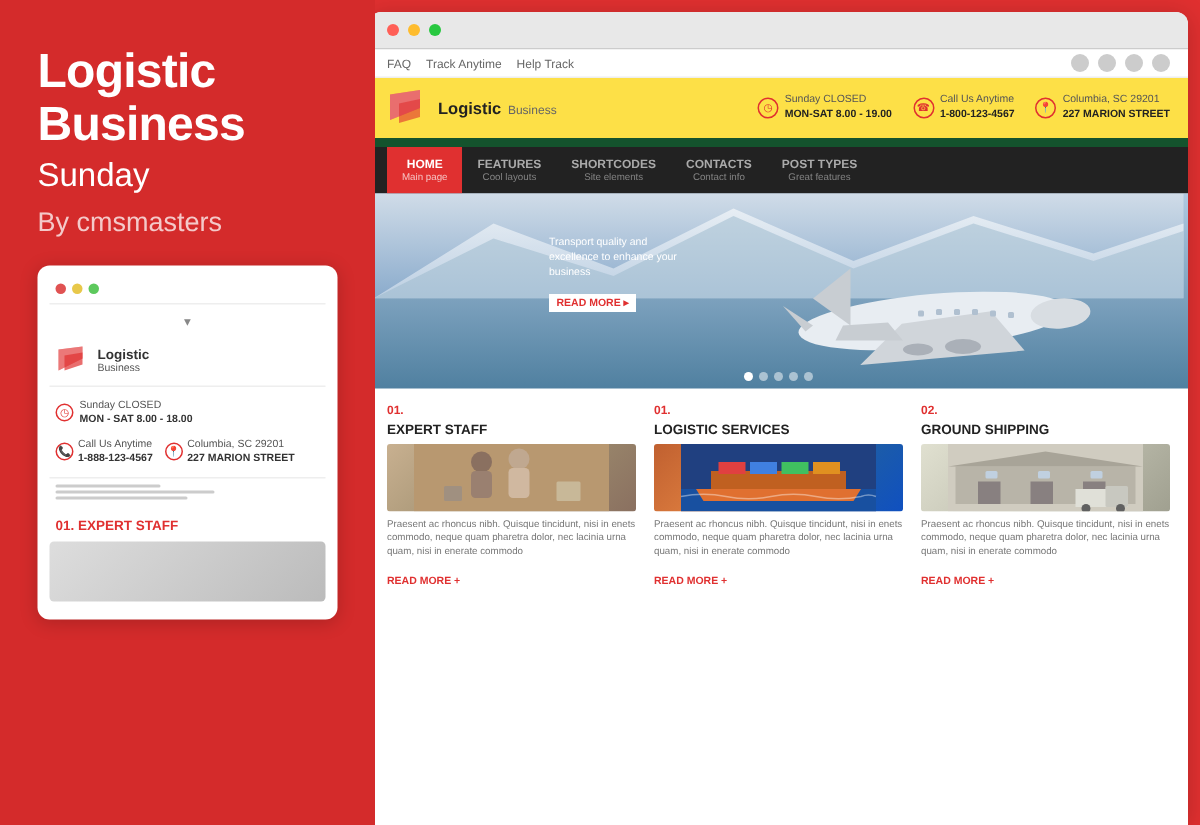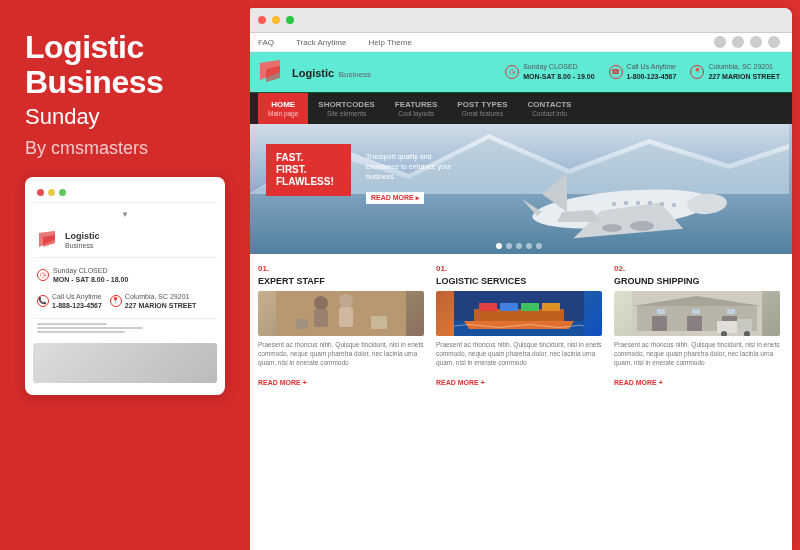--- a/index.html
+++ b/index.html
@@ -214,37 +214,37 @@
     .site-topbar {
       background: #fff;
       padding: 3px 12px;
       display: flex;
       justify-content: space-between;
       align-items: center;
       border-bottom: 1px solid #eee;
       font-size: 8px;
       color: #666;
     }
-    .site-topbar-left { display: flex; gap: 22px; align-items: flex-end; }
+    .site-topbar-left { display: flex; gap: 10px; align-items: flex-end; }
     .site-topbar-right { display: flex; gap: 6px; }
     .site-topbar-right span {
       width: 12px;
       height: 12px;
       border-radius: 50%;
       background: #ccc;
       display: inline-block;
     }
 
     .site-header {
-      background: #5eead4;
+      background: #fde047;
       padding: 6px 12px;
       display: flex;
       align-items: center;
       justify-content: space-between;
-      border-bottom: 1px solid #14532d;
+      border-bottom: 6px solid #14532d;
     }
     .site-logo {
       display: flex;
       align-items: center;
       gap: 6px;
     }
     .site-logo-icon {
       width: 28px;
       height: 28px;
     }
@@ -501,38 +501,42 @@
           <span>Columbia, SC 29201</span><br>
           <strong>227 MARION STREET</strong>
         </div>
       </div>
     </div>
     <div class="mobile-nav-lines">
       <div class="nav-line"></div>
       <div class="nav-line"></div>
       <div class="nav-line"></div>
     </div>
+    <div class="mobile-section-title">
+      <span style="color:#e03030">01.</span>
+      <span>EXPERT STAFF</span>
+    </div>
     <div class="mobile-img-placeholder"></div>
   </div>
 </div>
 
 <div class="right-panel">
   <div class="browser-chrome">
     <div class="browser-dot r"></div>
     <div class="browser-dot y"></div>
     <div class="browser-dot g"></div>
   </div>
 
   <div class="browser-content">
 
     <div class="site-topbar">
       <div class="site-topbar-left">
         <span>FAQ</span>
         <span>Track Anytime</span>
-        <span>Help Theme</span>
+        <span>Help Track</span>
       </div>
       <div class="site-topbar-right">
         <span></span>
         <span></span>
         <span></span>
         <span></span>
       </div>
     </div>
 
     <div class="site-header">
@@ -571,34 +575,34 @@
         </div>
       </div>
     </div>
 
     <div class="site-nav">
       <div class="nav-item active">
         <span class="nav-label">HOME</span>
         <span class="nav-sub">Main page</span>
       </div>
       <div class="nav-item">
+        <span class="nav-label">FEATURES</span>
+        <span class="nav-sub">Cool layouts</span>
+      </div>
+      <div class="nav-item">
         <span class="nav-label">SHORTCODES</span>
         <span class="nav-sub">Site elements</span>
       </div>
       <div class="nav-item">
-        <span class="nav-label">FEATURES</span>
-        <span class="nav-sub">Cool layouts</span>
+        <span class="nav-label">CONTACTS</span>
+        <span class="nav-sub">Contact info</span>
       </div>
       <div class="nav-item">
         <span class="nav-label">POST TYPES</span>
         <span class="nav-sub">Great features</span>
-      </div>
-      <div class="nav-item">
-        <span class="nav-label">CONTACTS</span>
-        <span class="nav-sub">Contact info</span>
       </div>
     </div>
 
     <div class="site-hero">
 
       <svg class="hero-mountains" viewBox="0 0 540 70" xmlns="http://www.w3.org/2000/svg">
         <defs>
           <linearGradient id="skyGrad" x1="0" y1="0" x2="0" y2="1">
             <stop offset="0%" stop-color="#d0dce8"></stop>
             <stop offset="100%" stop-color="#8aabcc"></stop>
@@ -631,25 +635,20 @@
         <ellipse cx="100" cy="84" rx="10" ry="4" fill="#aab0b8"></ellipse>
 
         <rect x="100" y="58" width="4" height="4" rx="1" fill="#b0c0d0"></rect>
         <rect x="112" y="57" width="4" height="4" rx="1" fill="#b0c0d0"></rect>
         <rect x="124" y="57" width="4" height="4" rx="1" fill="#b0c0d0"></rect>
         <rect x="136" y="57" width="4" height="4" rx="1" fill="#b0c0d0"></rect>
         <rect x="148" y="58" width="4" height="4" rx="1" fill="#b0c0d0"></rect>
         <rect x="160" y="59" width="4" height="4" rx="1" fill="#b0c0d0"></rect>
       </svg>
 
-      <div class="hero-content-box">
-        <div class="hero-headline">FAST.</div>
-        <div class="hero-headline">FIRST.</div>
-        <div class="hero-headline">FLAWLESS!</div>
-      </div>
 
       <div class="hero-side-text">
         <p>Transport quality and excellence to enhance your business</p>
         <span class="hero-read-more">READ MORE ▸</span>
       </div>
 
       <div class="hero-dots">
         <div class="hero-dot active"></div>
         <div class="hero-dot"></div>
         <div class="hero-dot"></div>

